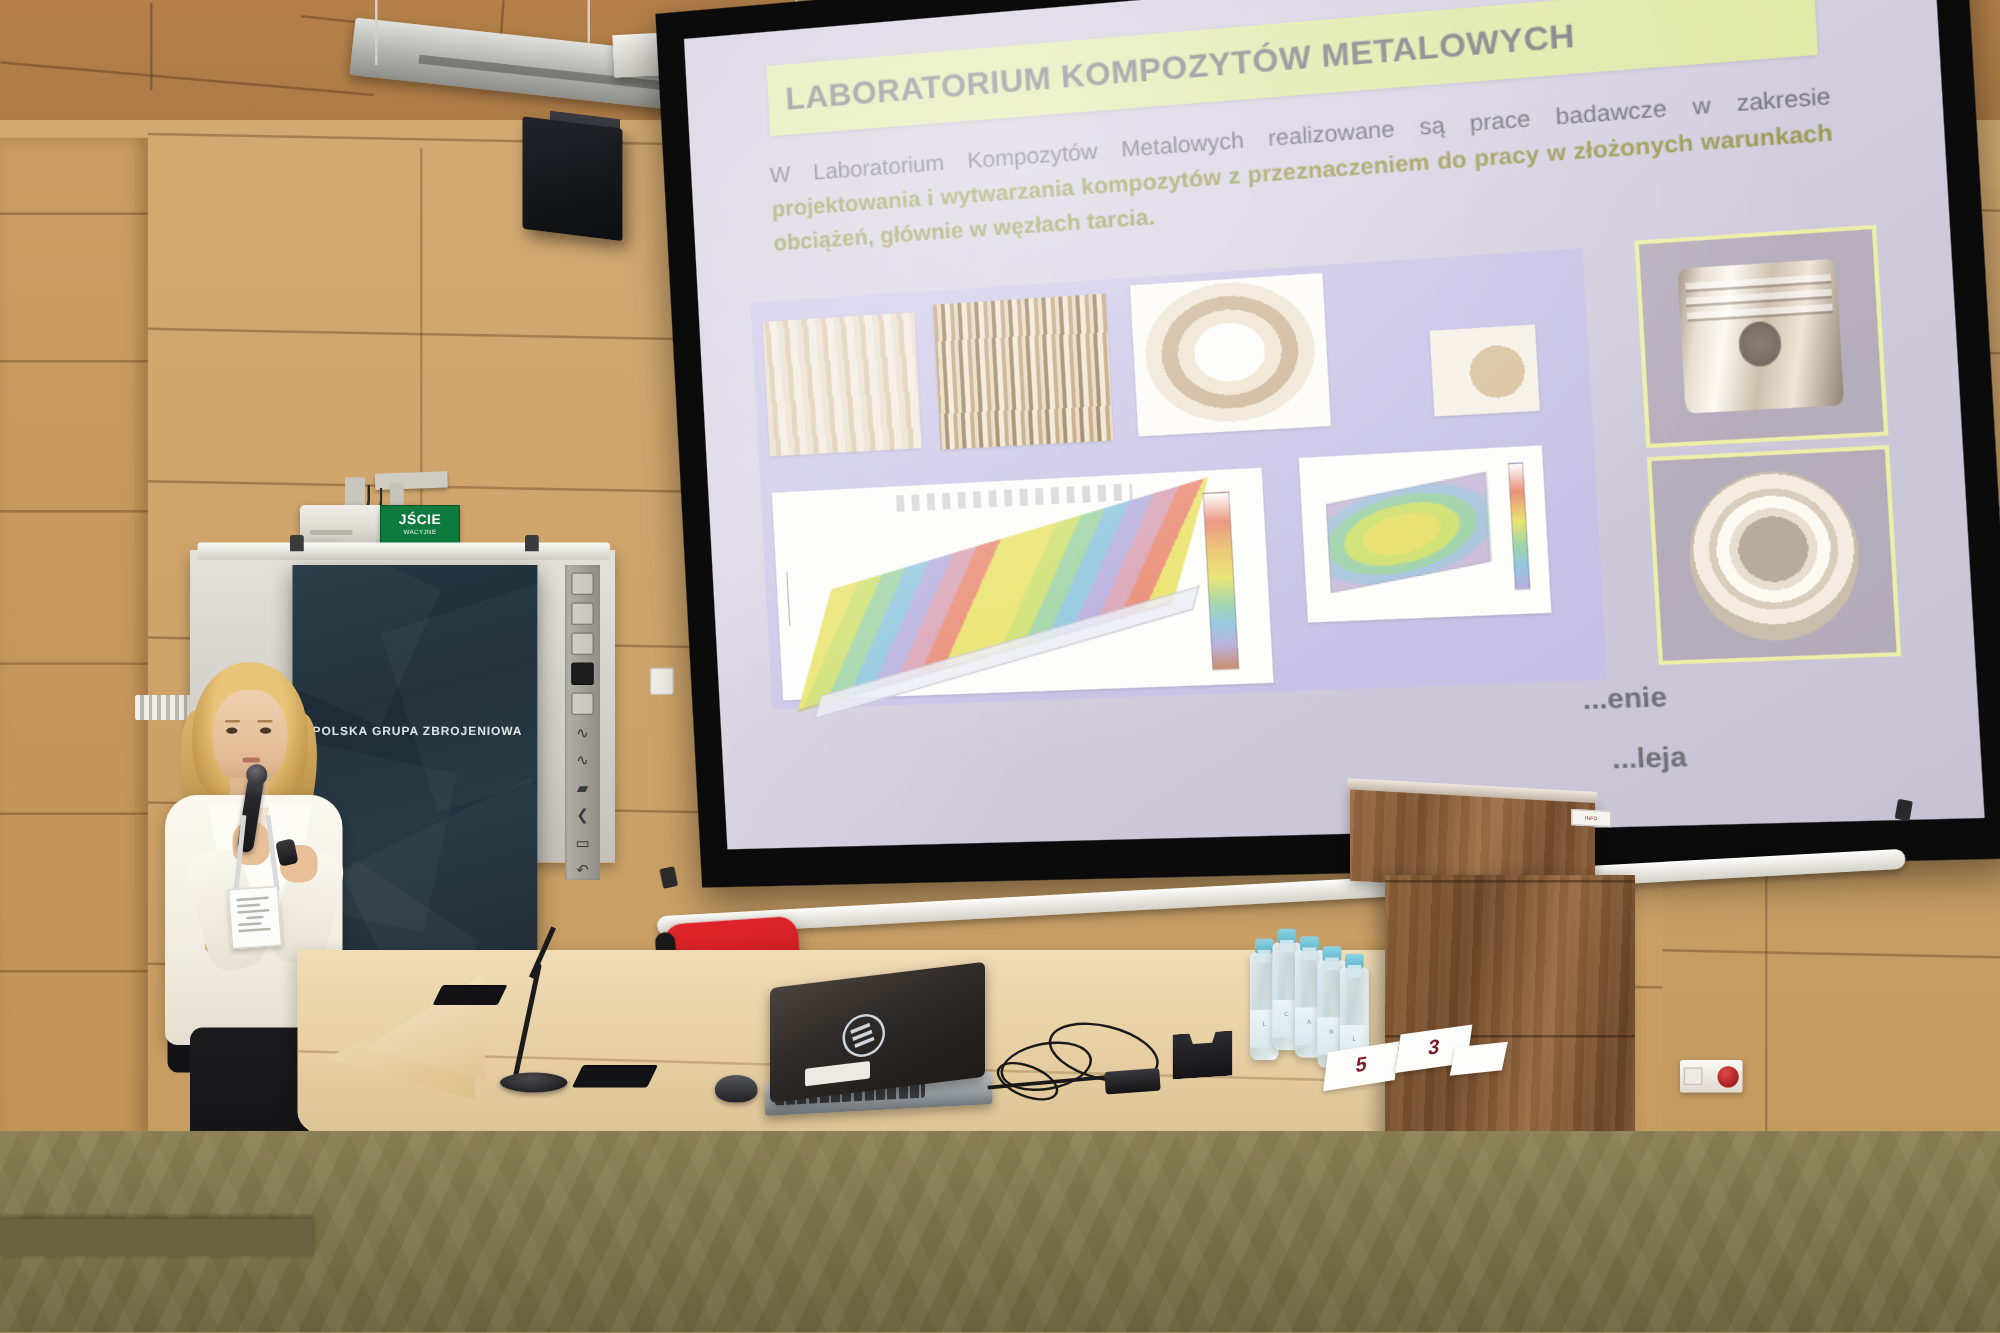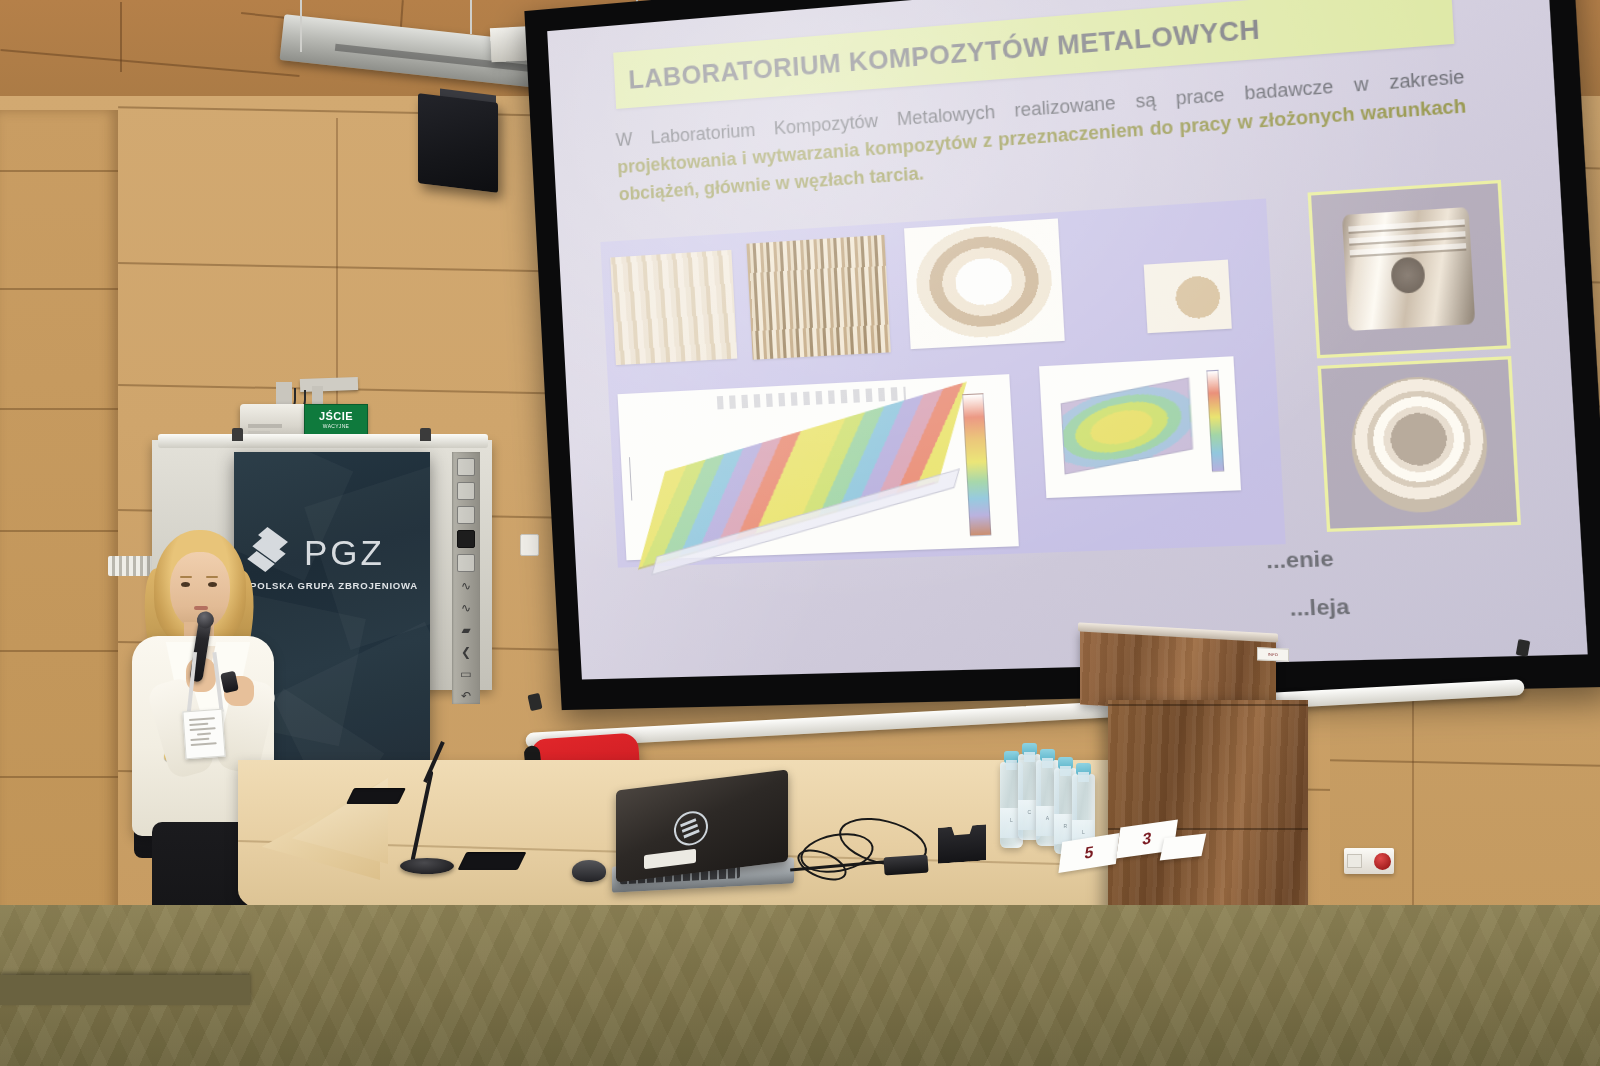--- a/index.html
+++ b/index.html
@@ -448,28 +448,20 @@
     <div class="wb-ic noborder">↶</div>
   </div>
 
   <div class="abs banner">
     <div class="facet" style="left:-20px;top:-10px;width:120px;height:120px;transform:rotate(24deg);"></div>
     <div class="facet" style="left:90px;top:30px;width:140px;height:150px;transform:rotate(-18deg);"></div>
     <div class="facet" style="left:-30px;top:150px;width:150px;height:130px;transform:rotate(12deg);"></div>
     <div class="facet" style="left:60px;top:200px;width:170px;height:140px;transform:rotate(-26deg);"></div>
     <div class="facet" style="left:10px;top:260px;width:120px;height:110px;transform:rotate(33deg);"></div>
 
-    <div class="pgz-row">
-      <div class="pgz-mark">
-        <div class="chev" style="left:8px;top:2px;width:34px;height:9px;transform:skewX(-34deg) rotate(26deg);"></div>
-        <div class="chev" style="left:2px;top:13px;width:38px;height:10px;transform:skewX(-34deg) rotate(26deg);"></div>
-        <div class="chev" style="left:-2px;top:25px;width:30px;height:9px;transform:skewX(-34deg) rotate(26deg);"></div>
-      </div>
-      <div class="pgz-word">PGZ</div>
-    </div>
     <div class="pgz-sub">POLSKA GRUPA ZBROJENIOWA</div>
   </div>
 
   <div class="abs person">
     <div class="hair-l"></div>
     <div class="hair-r"></div>
     <div class="hair"></div>
     <div class="face">
       <div class="brow" style="left:10px;"></div>
       <div class="brow" style="left:36px;"></div>

